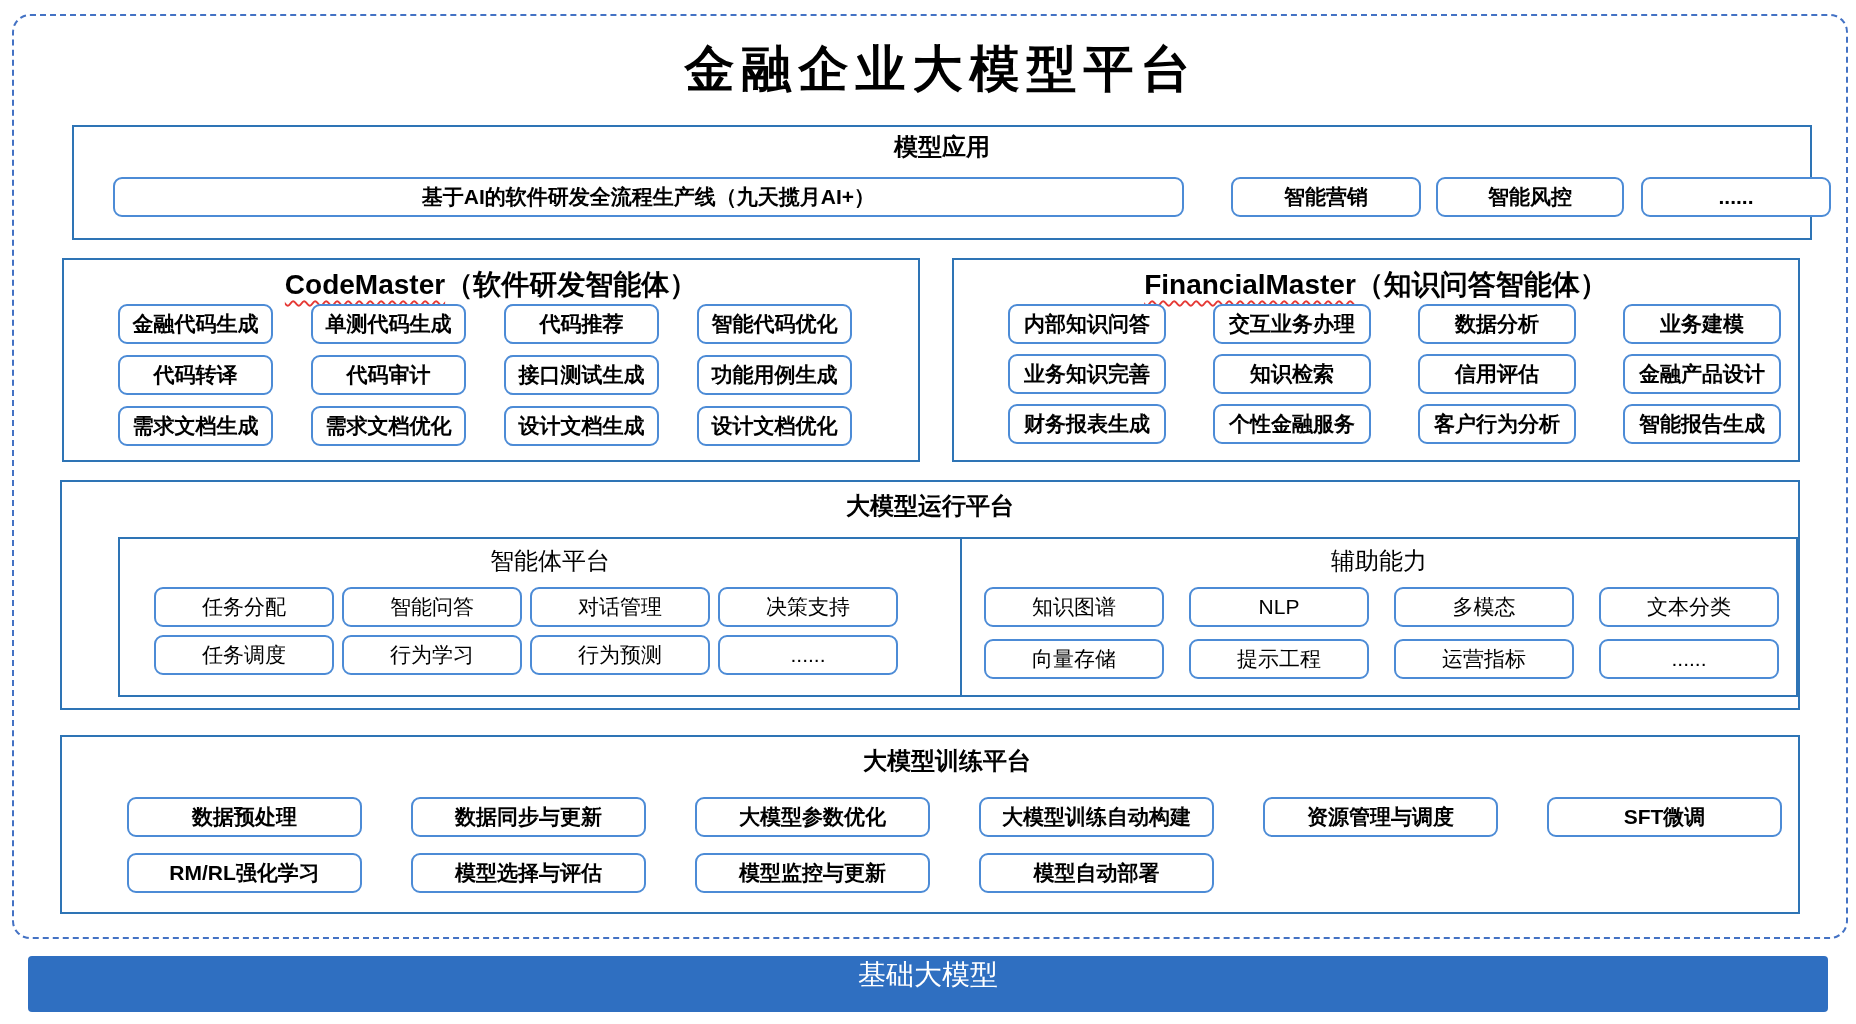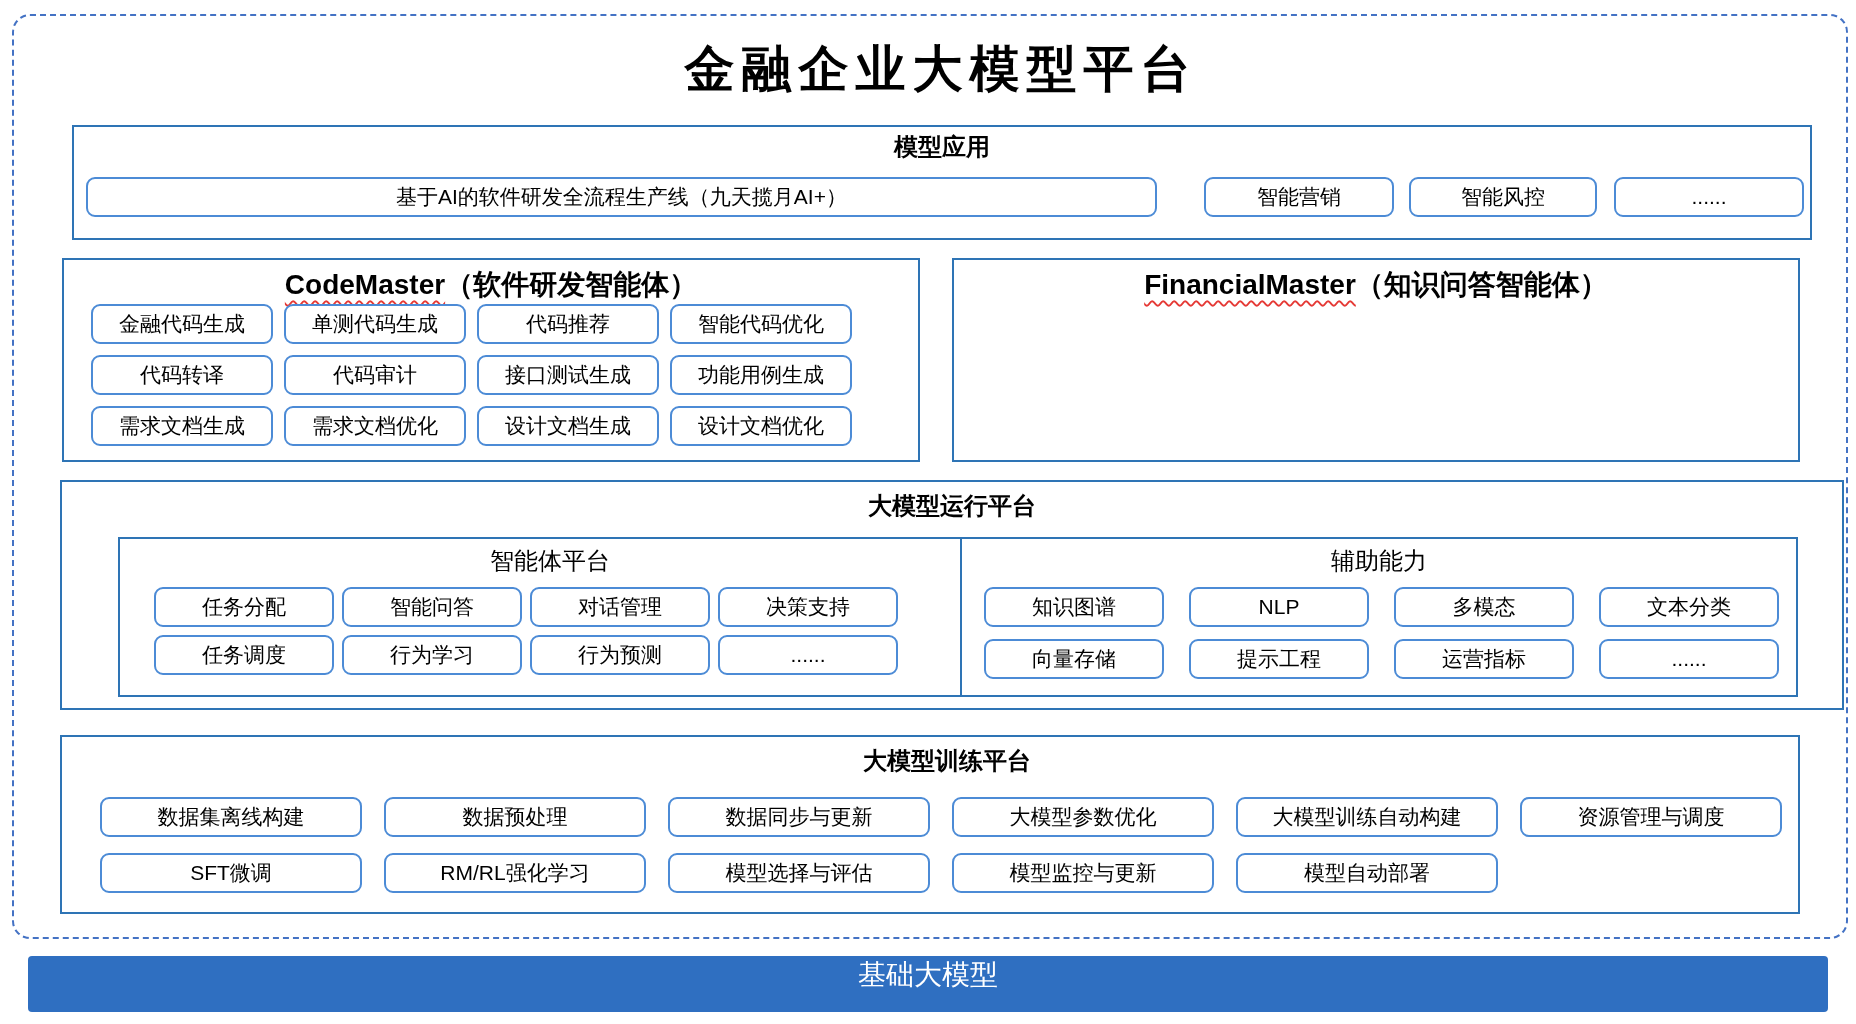--- a/index.html
+++ b/index.html
@@ -29,35 +29,35 @@
   .squiggle{
     text-decoration-line:underline;text-decoration-style:wavy;
     text-decoration-color:#E53935;text-decoration-thickness:2px;
     text-underline-offset:6px;
   }
   .item{
     border:2px solid #4C8BD6;border-radius:9px;background:#fff;
     display:flex;align-items:center;justify-content:center;
     font-size:21px;white-space:nowrap;box-sizing:border-box;
   }
-  .b{font-weight:normal;}
+  .b{font-weight:bold;margin-left:27px;}
   .grid{position:absolute;display:grid;}
   
   #sec-app{left:72px;top:125px;width:1736px;height:111px;}
   #app-pipeline{position:absolute;left:12px;top:50px;width:1071px;height:40px;}
   #app-i0{position:absolute;left:1130px;top:50px;width:190px;height:40px;}
   #app-i1{position:absolute;left:1335px;top:50px;width:188px;height:40px;}
   #app-i2{position:absolute;left:1540px;top:50px;width:190px;height:40px;}
   
   #panel-cm{left:62px;top:258px;width:854px;height:200px;}
   #cm-grid{left:27px;top:44px;grid-template-columns:repeat(4,182px);grid-auto-rows:40px;column-gap:24px;row-gap:10px;gap:11px;}
   #panel-fm{left:952px;top:258px;width:844px;height:200px;}
   #fm-grid{left:27px;top:44px;grid-template-columns:repeat(4,185px);grid-auto-rows:40px;column-gap:20px;row-gap:10px;}
   
-  #sec-runtime{left:60px;top:480px;width:1736px;height:226px;padding-left:44px;}
+  #sec-runtime{left:60px;top:480px;width:1736px;height:226px;}
   #runtime-header{top:8px;}
   .subpanel{position:absolute;border:2px solid #2E74B5;background:#fff;}
   .subpanel-title{position:absolute;left:0;top:6px;width:100%;text-align:center;font-size:24px;font-weight:normal;}
   #sp-agent{left:24px;top:55px;width:860px;height:156px;margin-left:32px;}
   #agent-grid{left:34px;top:48px;grid-template-columns:repeat(4,180px);grid-auto-rows:40px;column-gap:18px;row-gap:12px;gap:8px;}
   #sp-aux{left:898px;top:55px;width:834px;height:156px;}
   #aux-grid{left:22px;top:48px;grid-template-columns:repeat(4,180px);grid-auto-rows:40px;column-gap:25px;row-gap:12px;}
   
   #sec-training{left:60px;top:735px;width:1736px;height:175px;}
   #training-header{top:8px;padding-left:17px;}
@@ -103,20 +103,34 @@
       <div class="item b">需求文档优化</div>
       <div class="item b">设计文档生成</div>
       <div class="item b">设计文档优化</div>
     </div>
   </div>
 
   <div class="panel" id="panel-fm">
     <div class="panel-title">
       <span class="squiggle">FinancialMaster</span><span>（知识问答智能体）</span>
     </div>
+    <div class="grid" id="fm-grid">
+      <div class="item b">内部知识问答</div>
+      <div class="item b">交互业务办理</div>
+      <div class="item b">数据分析</div>
+      <div class="item b">业务建模</div>
+      <div class="item b">业务知识完善</div>
+      <div class="item b">知识检索</div>
+      <div class="item b">信用评估</div>
+      <div class="item b">金融产品设计</div>
+      <div class="item b">财务报表生成</div>
+      <div class="item b">个性金融服务</div>
+      <div class="item b">客户行为分析</div>
+      <div class="item b">智能报告生成</div>
+    </div>
   </div>
 
   <div class="sec" id="sec-runtime">
     <div class="sec-header" id="runtime-header">大模型运行平台</div>
 
     <div class="subpanel" id="sp-agent">
       <div class="subpanel-title">智能体平台</div>
       <div class="grid" id="agent-grid">
         <div class="item">任务分配</div>
         <div class="item">智能问答</div>
@@ -140,21 +154,20 @@
         <div class="item">提示工程</div>
         <div class="item">运营指标</div>
         <div class="item">......</div>
       </div>
     </div>
   </div>
 
   <div class="sec" id="sec-training">
     <div class="sec-header" id="training-header">大模型训练平台</div>
     <div class="grid" id="training-grid">
-      <div class="item b">数据集离线构建</div>
       <div class="item b">数据预处理</div>
       <div class="item b">数据同步与更新</div>
       <div class="item b">大模型参数优化</div>
       <div class="item b">大模型训练自动构建</div>
       <div class="item b">资源管理与调度</div>
       <div class="item b">SFT微调</div>
       <div class="item b">RM/RL强化学习</div>
       <div class="item b">模型选择与评估</div>
       <div class="item b">模型监控与更新</div>
       <div class="item b">模型自动部署</div>

